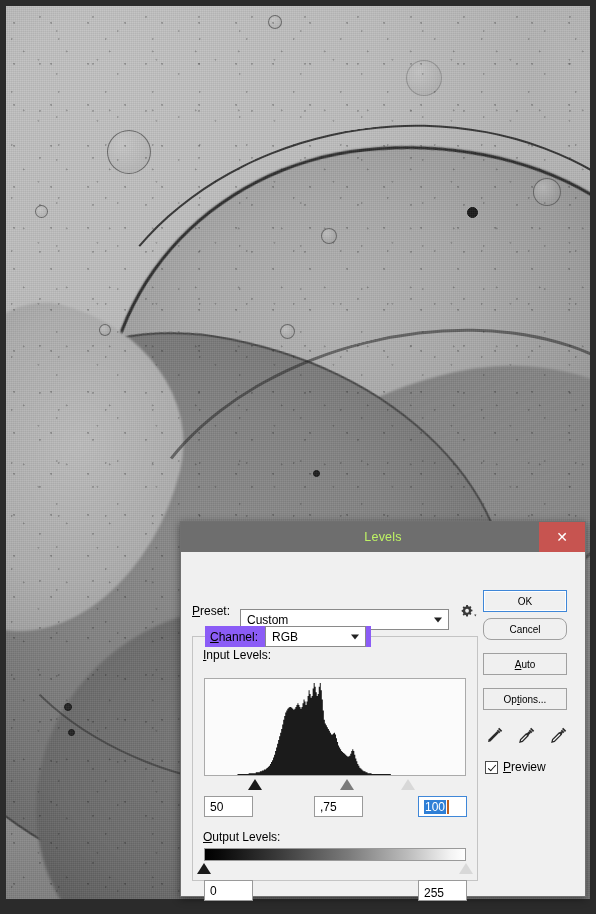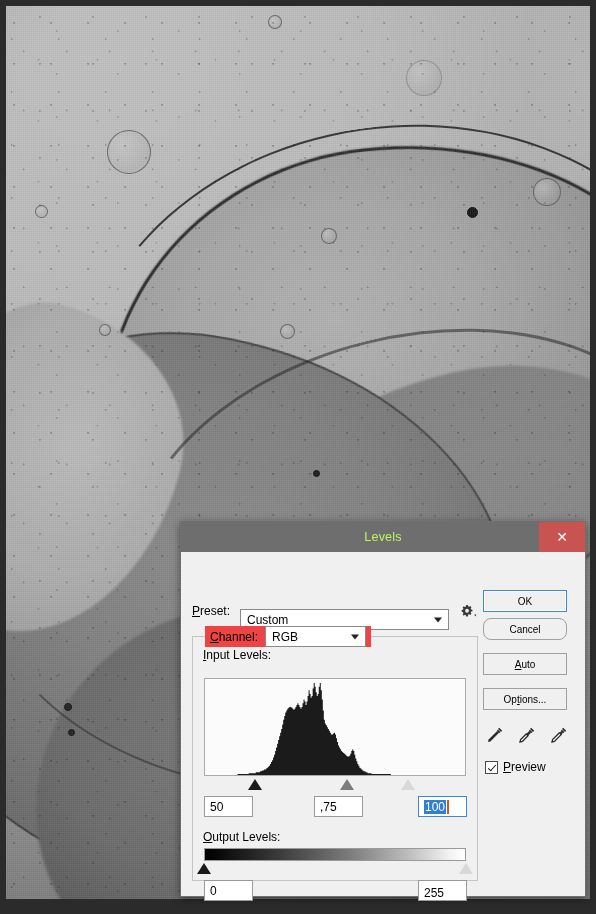--- a/index.html
+++ b/index.html
@@ -217,21 +217,21 @@
     left: 11px; top: 84px;
     width: 286px; height: 245px;
     border: 1px solid #c4c4c4;
     box-sizing: border-box;
   }
   
   #channel-wrap {
     position: absolute;
     left: 24px; top: 74px;
     display: flex; align-items: center;
-    background: #ef4444;
+    background: #8b5cf6;
     padding: 0 5px;
     z-index: 3;
   }
   #channel-label { margin-right: 7px; }
   #channel-combo { width: 101px; }
 
   #input-levels-label {
     position: absolute; left: 22px; top: 96px;
   }
   #histogram-box {

